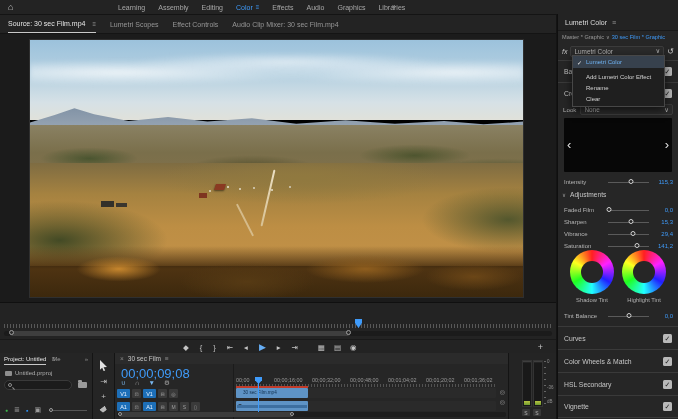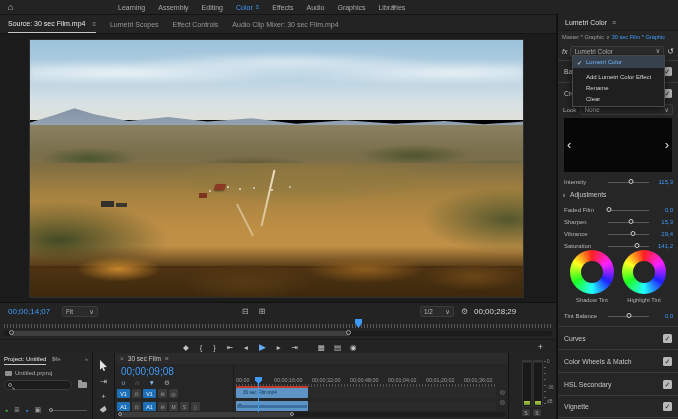--- a/index.html
+++ b/index.html
@@ -115,21 +115,21 @@
   .tools{position:absolute;left:93px;top:353px;width:21px;height:66px;background:#252525;display:flex;
     flex-direction:column;align-items:center;padding-top:7px;gap:6px;color:#c0c0c0;font-size:8px}
   .tool-pointer svg{display:block}
   .razor-icon{width:7px;height:5px;background:#b8b8b8;transform:rotate(-38deg);clip-path:polygon(0 0,100% 0,82% 100%,18% 100%)}
 
   
   .timeline{position:absolute;left:115px;top:353px;width:393px;height:66px;background:#262626;overflow:hidden}
   .tl-tabrow{height:11px;background:#2b2b2b;display:flex;align-items:center;gap:4px;padding-left:5px;font-size:6.5px;color:#c8c8c8}
   .tl-close{color:#8a8a8a}
   .tl-menu{color:#8a8a8a}
-  .tl-tc{position:absolute;left:6px;top:13px;color:#3f9bfa;font-size:10px}
+  .tl-tc{position:absolute;left:6px;top:13px;color:#3f9bfa;font-size:13px}
   .tl-icons{position:absolute;left:6px;top:26px;display:flex;gap:9px;font-size:6.5px;color:#a8a8a8}
   .snap-icon,.tlmarker-icon{color:#7ab8f0}
   .tl-trackrow{position:absolute;left:2px;display:flex;gap:2px;align-items:center}
   .tl-trackrow.vrow{top:36px}.tl-trackrow.arow{top:49px}
   .tbox{height:9px;min-width:13px;background:#3a3a3a;color:#c9c9c9;font-size:5.5px;display:flex;align-items:center;
     justify-content:center;border-radius:1px;padding:0 1px}
   .tbox.blue{background:#1d6fb8;color:#eaf4ff}
   .tbox.small{min-width:9px;font-size:5px;color:#9f9f9f}
   .tl-divider{position:absolute;left:118px;top:11px;bottom:0;width:1px;background:#1b1b1b}
   .tl-ruler{position:absolute;left:121px;top:24px;width:268px;height:8px;display:flex;font-size:5.4px;color:#9a9a9a}
@@ -302,37 +302,20 @@
       <div class="v-path"></div>
       <div class="v-path2"></div>
       <div class="v-bld1"></div>
       <div class="v-bld2"></div>
       <div class="v-bld3"></div>
       <div class="v-specks"></div>
     </div>
   </div>
 
   <div class="mon-controls">
-    <div class="mon-row1">
-      <span class="mon-tc">00;00;14;07</span>
-      <span class="dropdown mon-fit">
-        <span>Fit</span>
-        <span>∨</span>
-      </span>
-      <span class="mon-center">
-        <span>⊟</span>
-        <span>⊞</span>
-      </span>
-      <span class="dropdown mon-res">
-        <span>1/2</span>
-        <span>∨</span>
-      </span>
-      <span class="mon-wrench">⚙</span>
-      <span class="mon-dur">00;00;28;29</span>
-    </div>
     <div class="mon-ruler"></div>
     <div class="mon-playhead"></div>
     <div class="mon-scroll">
       <div class="track"></div>
       <div class="thumb">
         <span class="knob-dot l"></span>
         <span class="knob-dot r"></span>
       </div>
     </div>
     <div class="transport">

